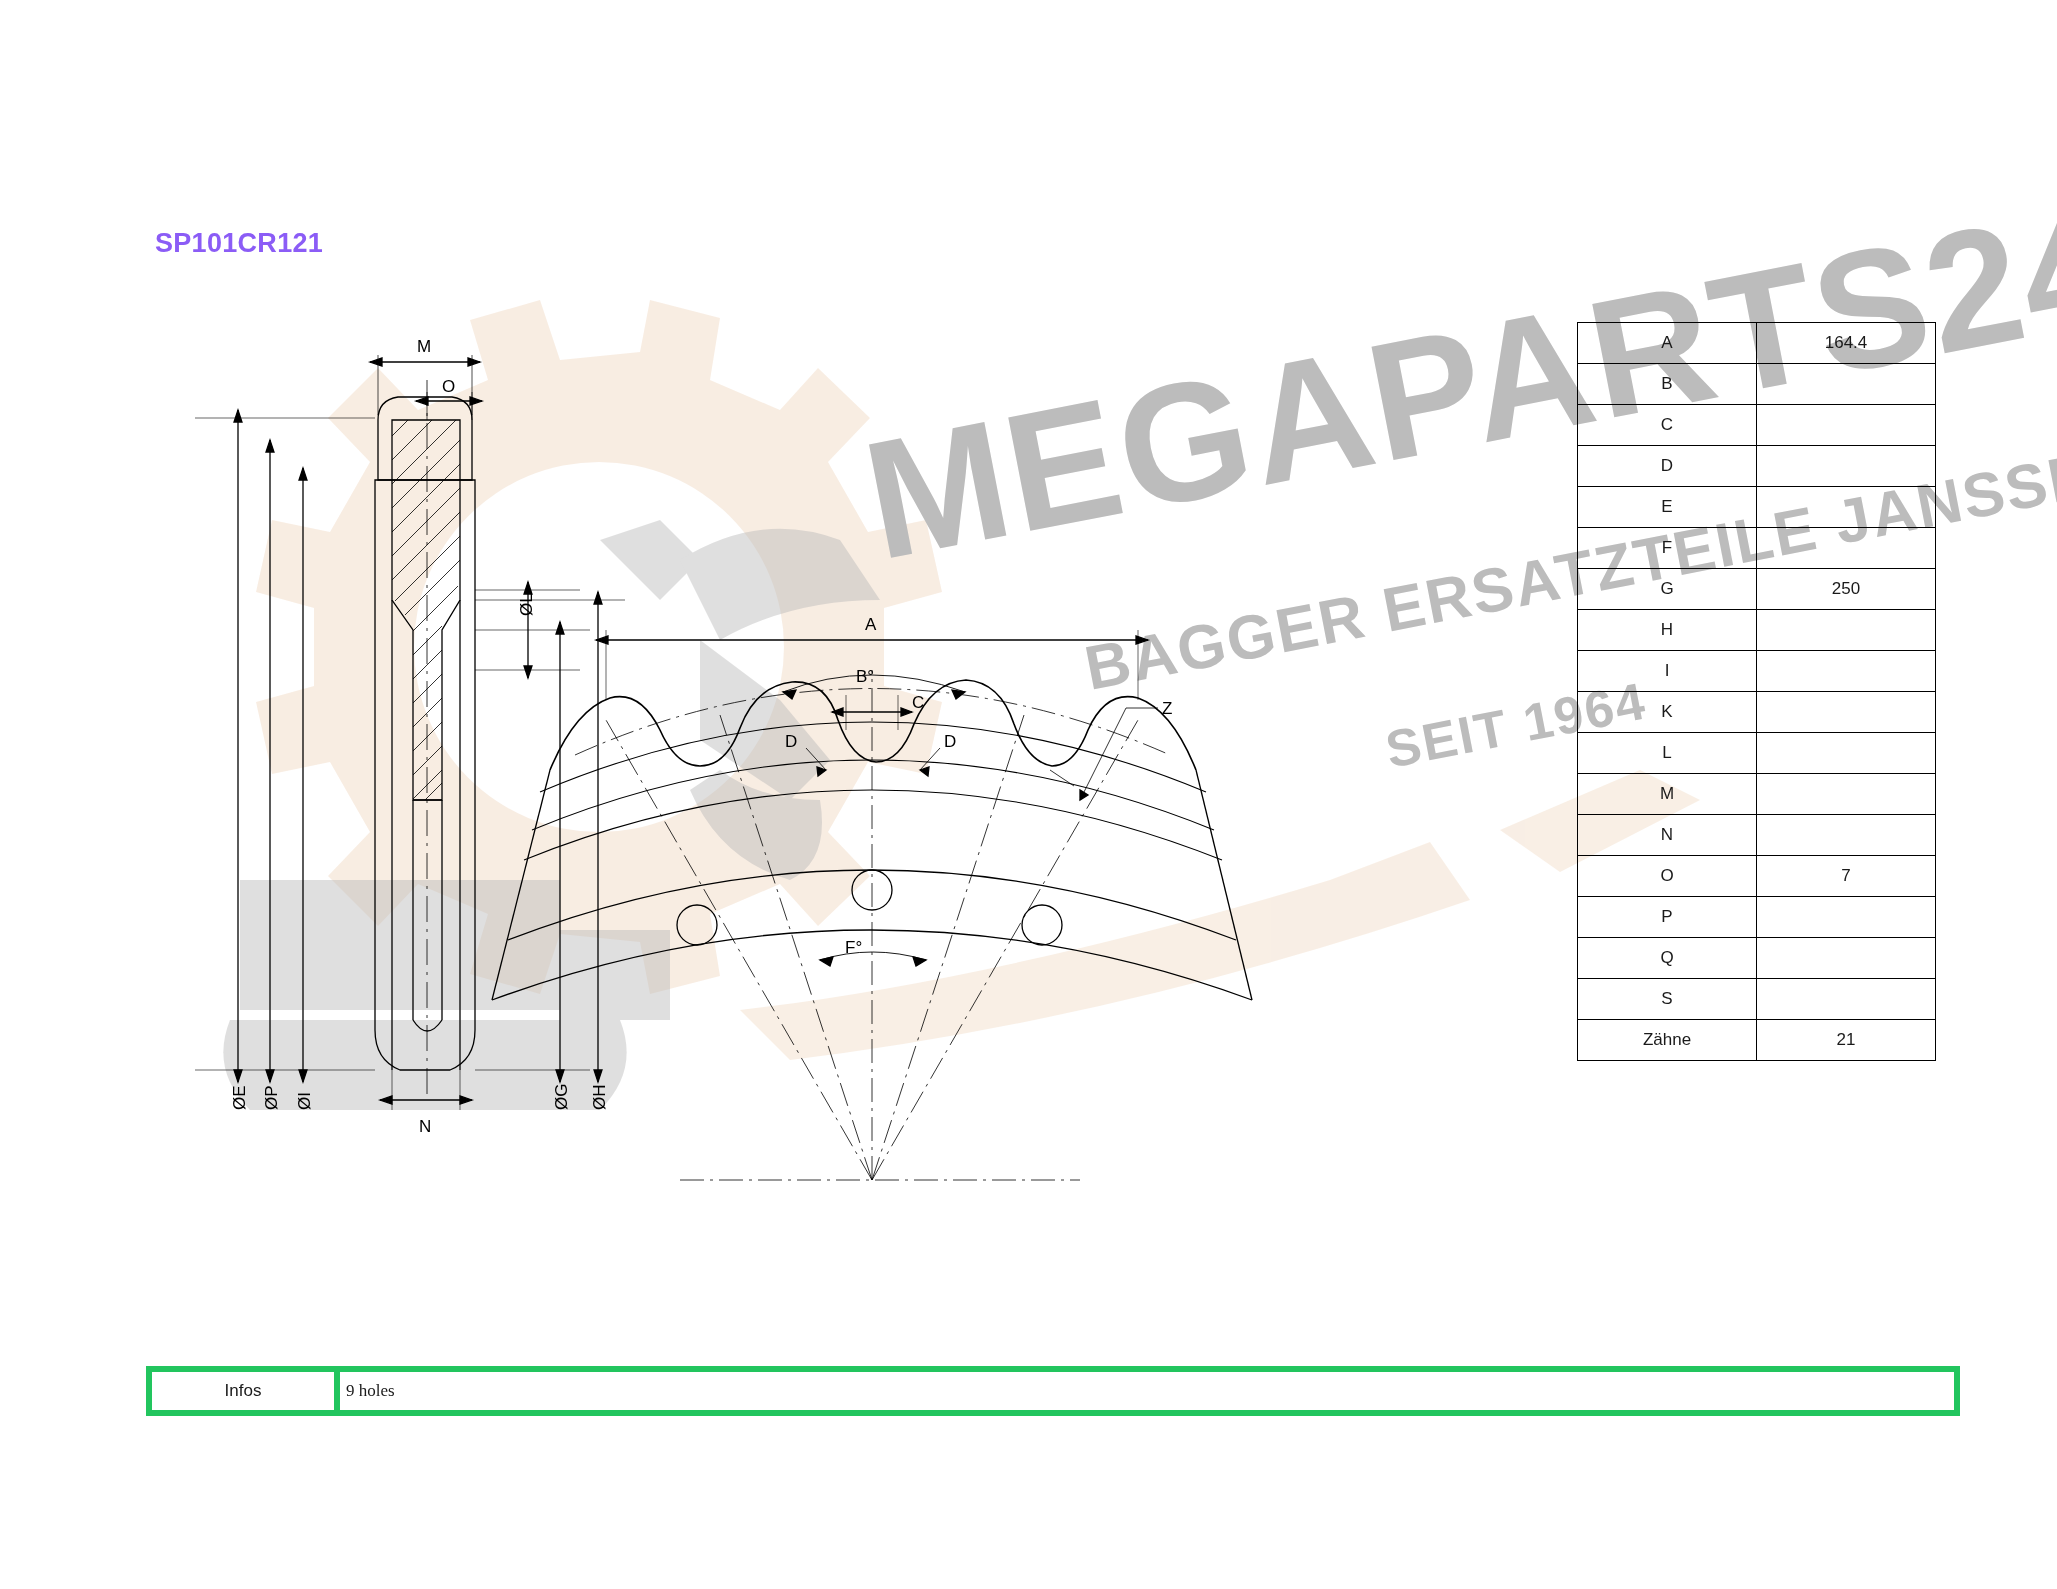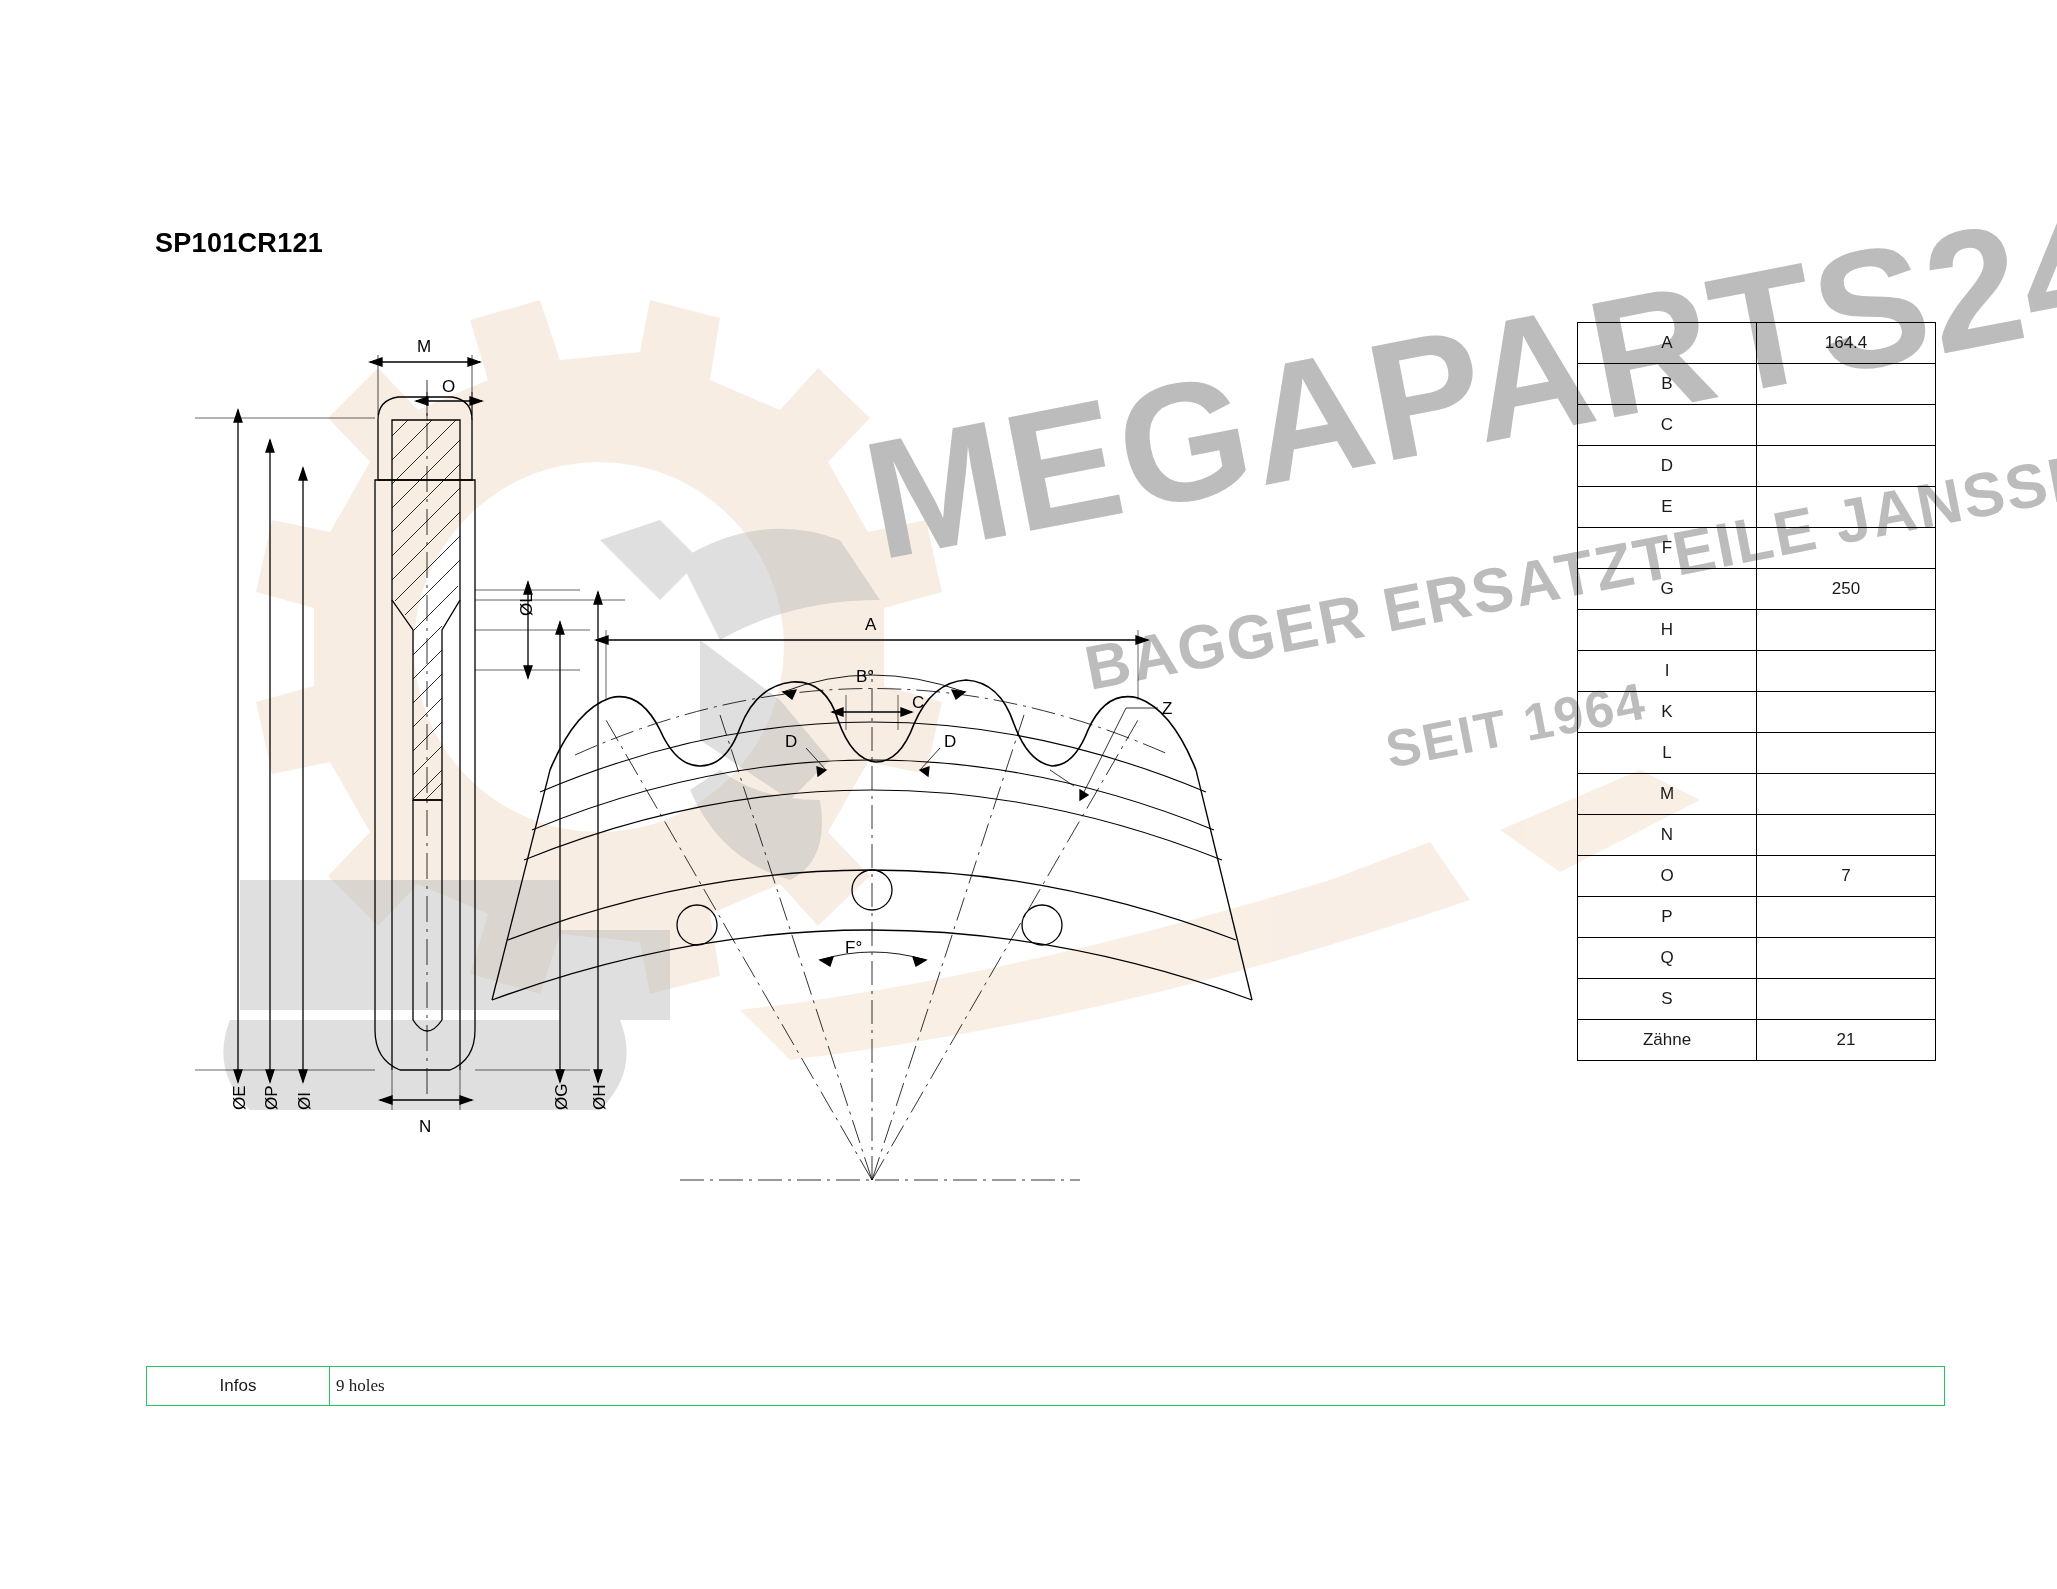--- a/index.html
+++ b/index.html
@@ -22,21 +22,21 @@
     height: 1589px;
   }
 
   
   .part-title {
     position: absolute;
     left: 155px;
     top: 228px;
     font-size: 27px;
     font-weight: bold;
-    color: #000000;
+    color: #8b5cf6;
     letter-spacing: 0.3px;
     text-align: center;
   }
 
   
   .watermark {
     position: absolute;
     left: 0; top: 0;
     width: 2057px;
     height: 1589px;
@@ -74,21 +74,21 @@
   
   .infos-table {
     position: absolute;
     left: 146px;
     top: 1366px;
     border-collapse: collapse;
     font-size: 17px;
     color: #1a1a1a;
   }
   .infos-table td {
-    border: 1px solid #22c55e;
+    border: 6px solid #22c55e;
     height: 38px;
     vertical-align: middle;
     padding: 0;
   }
   .infos-table td.infos-label {
     width: 182px;
     text-align: center;
   }
   .infos-table td.infos-value {
     width: 1608px;

